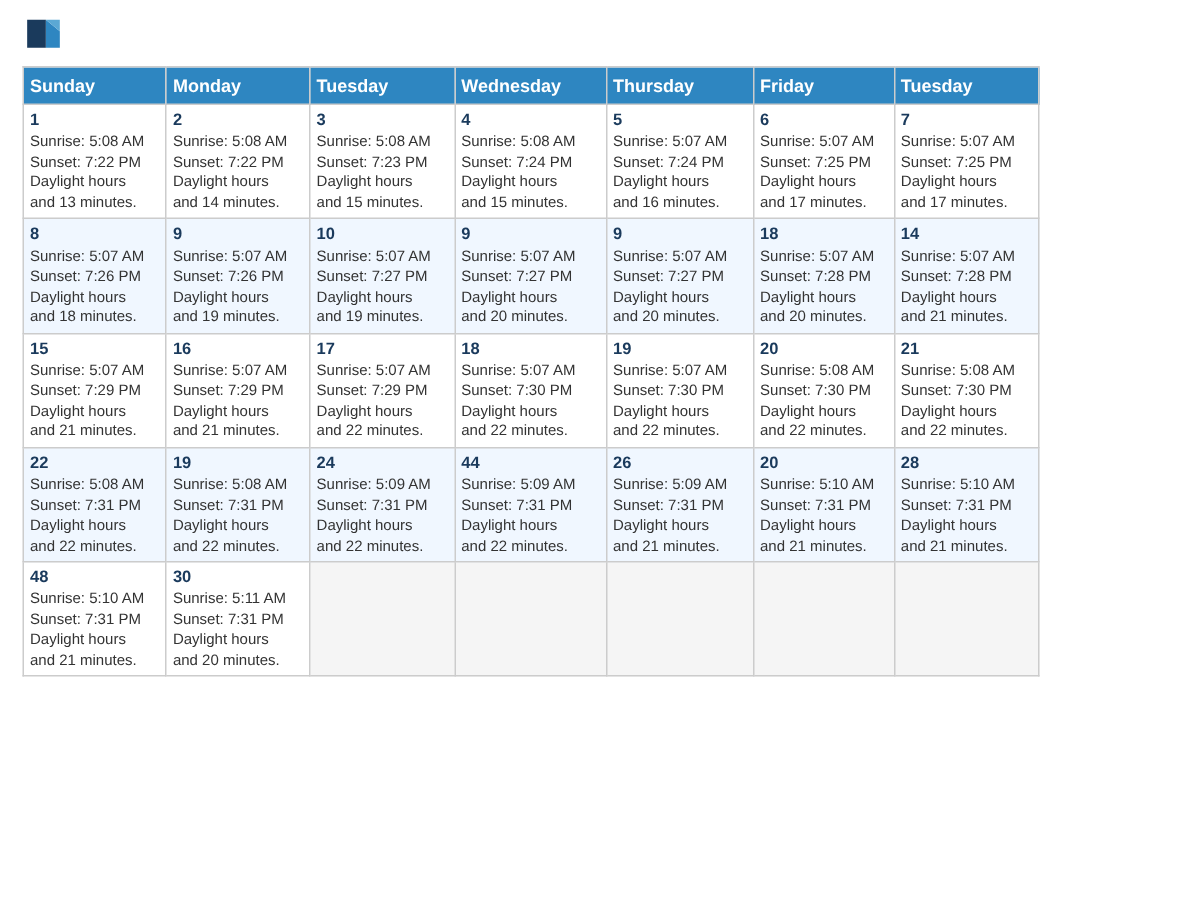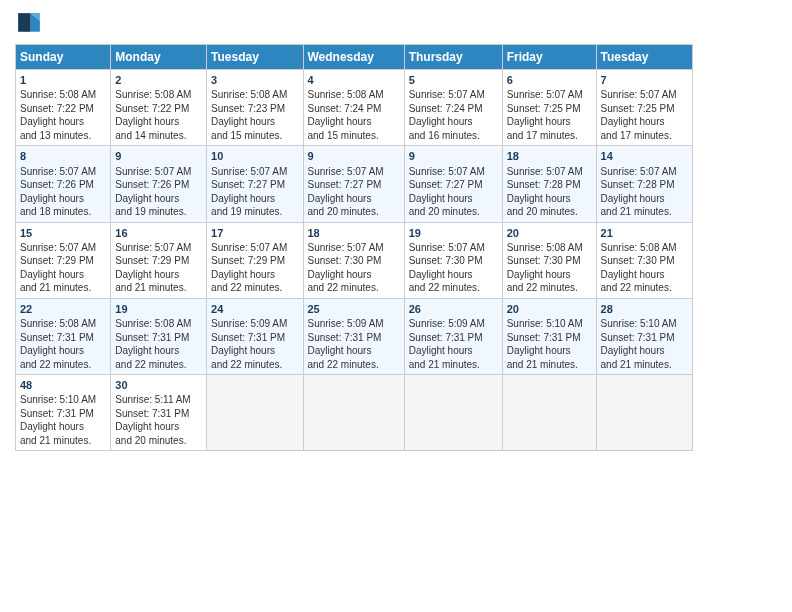--- a/index.html
+++ b/index.html
@@ -230,21 +230,21 @@
       </td>
           <td>
         <span class="day-num">19</span>
         <span class="day-info">Sunrise: 5:08 AM<br>Sunset: 7:31 PM<br>Daylight hours<br>and 22 minutes.</span>
       </td>
           <td>
         <span class="day-num">24</span>
         <span class="day-info">Sunrise: 5:09 AM<br>Sunset: 7:31 PM<br>Daylight hours<br>and 22 minutes.</span>
       </td>
           <td>
-        <span class="day-num">25</span>
+        <span class="day-num">44</span>
         <span class="day-info">Sunrise: 5:09 AM<br>Sunset: 7:31 PM<br>Daylight hours<br>and 22 minutes.</span>
       </td>
           <td>
         <span class="day-num">26</span>
         <span class="day-info">Sunrise: 5:09 AM<br>Sunset: 7:31 PM<br>Daylight hours<br>and 21 minutes.</span>
       </td>
           <td>
         <span class="day-num">20</span>
         <span class="day-info">Sunrise: 5:10 AM<br>Sunset: 7:31 PM<br>Daylight hours<br>and 21 minutes.</span>
       </td>

